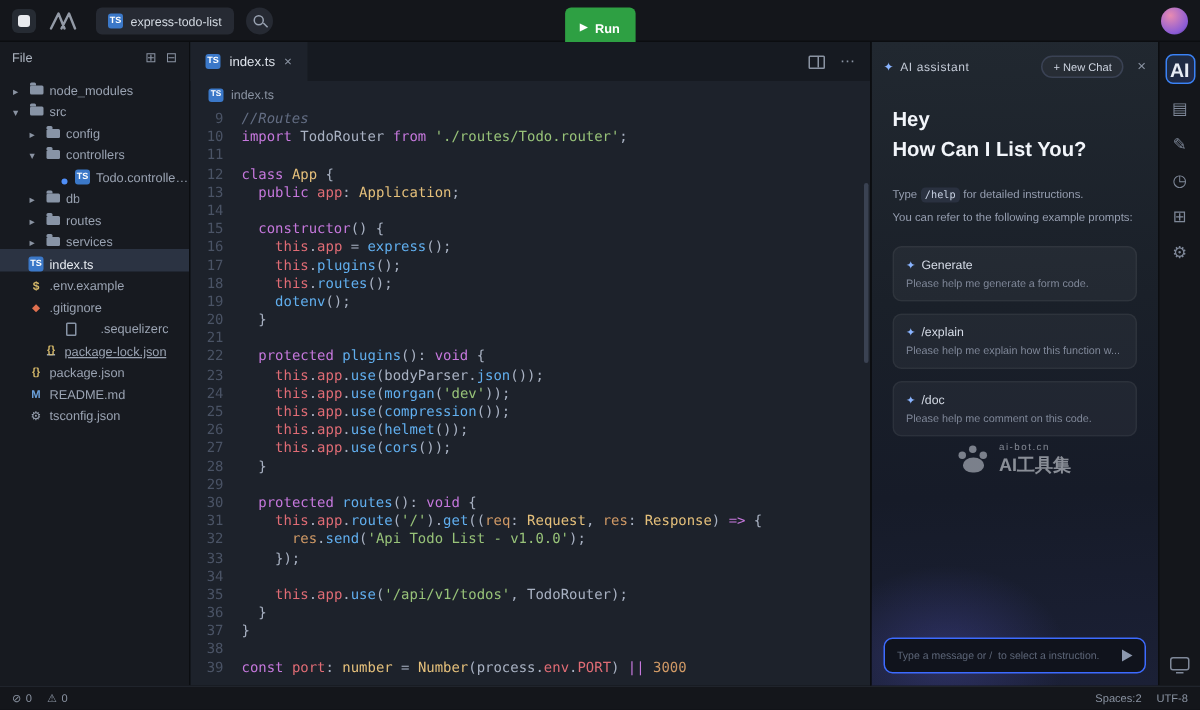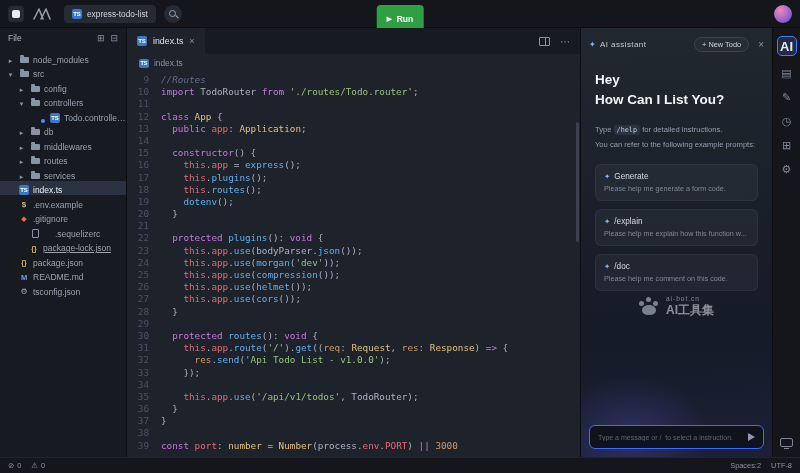--- a/index.html
+++ b/index.html
@@ -191,52 +191,45 @@
             <span class="ico fold">
               <i></i>
             </span>
             <span class="tlabel">db</span>
           </div>
           <div class="trow" style="padding-left: 17px;">
             <span class="chev">▸</span>
             <span class="ico fold">
               <i></i>
             </span>
-            <span class="tlabel">middlewares</span>
+            <span class="tlabel">routes</span>
           </div>
           <div class="trow" style="padding-left: 17px;">
             <span class="chev">▸</span>
             <span class="ico fold">
               <i></i>
             </span>
-            <span class="tlabel">routes</span>
-          </div>
-          <div class="trow" style="padding-left: 17px;">
-            <span class="chev">▸</span>
-            <span class="ico fold">
-              <i></i>
-            </span>
             <span class="tlabel">services</span>
           </div>
           <div class="trow sel" style="padding-left: 6px;">
             <span class="chev"></span>
             <span class="ico fts">TS</span>
             <span class="tlabel">index.ts</span>
           </div>
           <div class="trow" style="padding-left: 6px;">
             <span class="chev"></span>
             <span class="ico fenv">$</span>
             <span class="tlabel">.env.example</span>
           </div>
           <div class="trow" style="padding-left: 6px;">
             <span class="chev"></span>
             <span class="ico fgit">◆</span>
             <span class="tlabel">.gitignore</span>
           </div>
-          <div class="trow" style="padding-left: 6px; gap: 15px;">
+          <div class="trow" style="padding-left: 18px; gap: 15px;">
             <span class="chev"></span>
             <span class="ico fdoc">
               <i></i>
             </span>
             <span class="tlabel">.sequelizerc</span>
           </div>
           <div class="trow" style="padding-left: 16px; text-decoration: underline;">
             <span class="chev"></span>
             <span class="ico fjson">{}</span>
             <span class="tlabel">package-lock.json</span>
@@ -405,21 +398,21 @@
         <div class="vscroll"></div>
       </div>
     </div>
 
     <div class="aipanel">
       <div class="ai-head">
         <span class="ai-title">
           <span class="spark">✦</span>
           <span>AI  assistant</span>
         </span>
-        <span class="newchat">+ New Todo</span>
+        <span class="newchat">+ New Chat</span>
         <span class="ai-close">×</span>
       </div>
       <div class="ai-hero">
         <div>Hey</div>
         <div>How Can I List You?</div>
       </div>
       <div class="ai-hints">
         <div>
           <span>Type </span><span class="cmdchip">/help</span><span> for detailed instructions.</span>
         </div>

